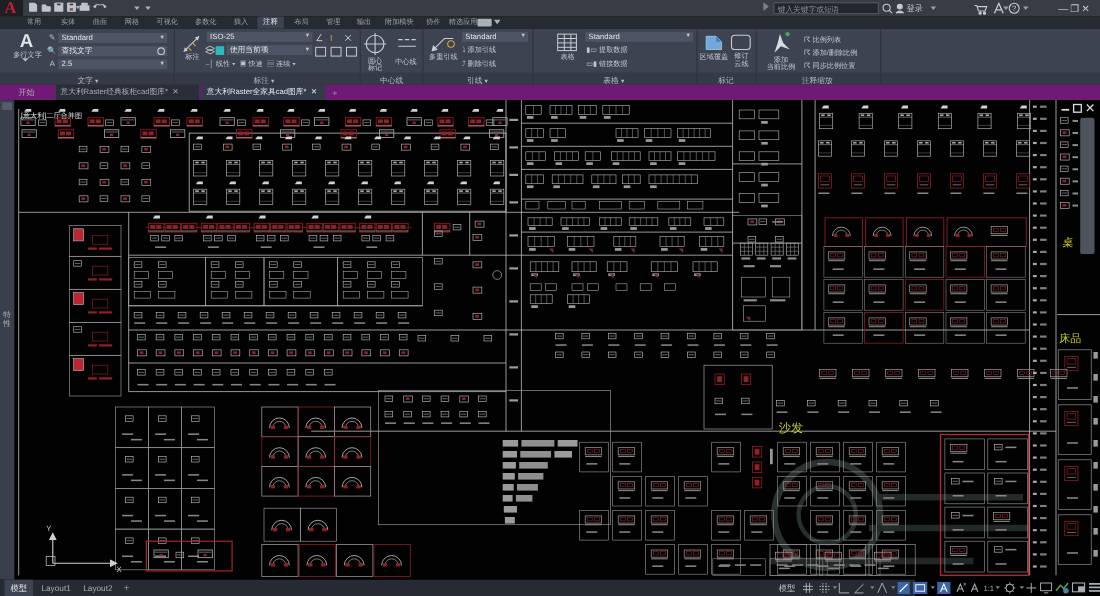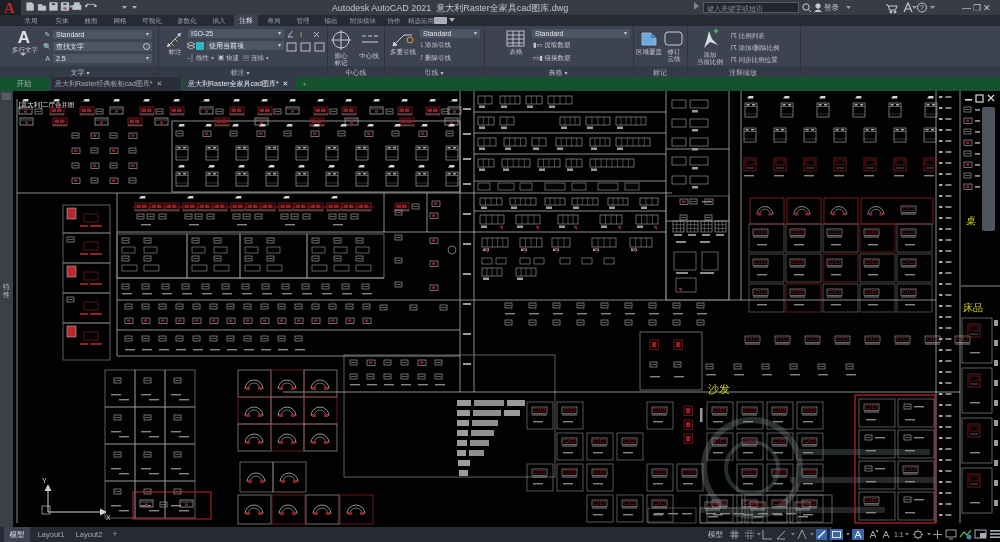--- a/index.html
+++ b/index.html
@@ -24,21 +24,20 @@
         <path d="M72 5 l3 -2 l-1 3 z" fill="#c0c5cb"></path>
 <path d="M86 5 q-3 -4 -7 -2" stroke="#c0c5cb" fill="none"></path>
         <path d="M86 5 l-3 -2 l1 3 z" fill="#c0c5cb"></path>
 </g>
 <g fill="#aab0b8">
         <path d="M81 5 l3 4 l3 -4 z" transform="translate(-14,0) scale(0.7)"></path>
         <path d="M96 4 l2.5 3 l2.5 -3 z"></path>
         <path d="M106 4 l2.5 3 l2.5 -3 z"></path>
       </g>
 </svg>
-    <div style="position:absolute;left:300px;top:2px;width:300px;text-align:center;font-size:9px;color:#c3c7cd">Autodesk AutoCAD 2021 &nbsp;意大利Raster全家具cad图库.dwg</div>
     <div style="position:absolute;left:694px;top:2px;width:0;height:0;border-top:4px solid transparent;border-bottom:4px solid transparent;border-left:5px solid #7b8089"></div>
     <div style="position:absolute;left:703px;top:2px;width:96px;height:11px;background:#23262c;border:1px solid #555b64;font-size:7px;color:#8b9099;padding:1px 3px">键入关键字或短语</div>
     <svg width="200" height="13" style="position:absolute;left:800px;top:1px">
 <g stroke="#c7cbd1" fill="none" stroke-width="1">
 <circle cx="6" cy="6" r="3.2"></circle>
         <line x1="8.5" y1="8.5" x2="11" y2="11"></line>
 <circle cx="18" cy="5" r="2.2" fill="#c7cbd1"></circle>
         <path d="M14.5 11 q3.5 -4 7 0" fill="#c7cbd1"></path>
 <path d="M86 4 h2 l1.5 5 h6 l1.5 -4 h-8"></path>
         <circle cx="91" cy="11" r="1" fill="#c7cbd1"></circle>
@@ -170,21 +169,21 @@
     <svg width="22" height="22" style="position:absolute;left:699px;top:3px">
 <path d="M10 2 L13 10 L19 16 L11 13 L5 19 L8 10 Z" fill="#d8dbe0"></path>
 <path d="M15 2 h4 M17 0 v4" stroke="#3fae5a" stroke-width="2"></path>
     </svg>
     <div style="position:absolute;left:694px;top:25px;width:32px;text-align:center;font-size:6.5px;color:#c2c7ce;line-height:7px">添加<br>当前比例</div>
     <div style="position:absolute;left:731px;top:6px;width:80px;font-size:6.5px;color:#c2c7ce;white-space:nowrap"><span style="color:#d8dbe0">☈</span> 比例列表</div>
     <div style="position:absolute;left:731px;top:18px;width:80px;font-size:6.5px;color:#c2c7ce;white-space:nowrap"><span style="color:#d8dbe0">☈</span> 添加/删除比例</div>
     <div style="position:absolute;left:731px;top:30px;width:80px;font-size:6.5px;color:#c2c7ce;white-space:nowrap"><span style="color:#d8dbe0">☈</span> 同步比例位置</div>
     <div style="position:absolute;top:42px;font-size:7px;color:#b6bcc5;white-space:nowrap;left:743px;transform:translateX(-50%)">注释缩放</div>
   </div>
-<div class="abs" style="left:0;top:77px;width:1000px;height:14px;background:#14532d">
+<div class="abs" style="left:0;top:77px;width:1000px;height:14px;background:#701a75">
     <div style="position:absolute;left:4px;top:0;width:40px;height:14px;color:#a7adb7;font-size:7.5px;text-align:center;line-height:14px">开始</div>
     <div style="position:absolute;left:50px;top:0;width:132px;height:14px;background:#2a2e38;border-left:1px solid #3a3f4b;border-right:1px solid #3a3f4b;color:#a7adb7;font-size:7px;line-height:14px;padding:0 4px;white-space:nowrap">意大利Raster经典板柜cad图库* &nbsp;✕</div>
     <div style="position:absolute;left:184px;top:0;width:112px;height:14px;background:#333a48;color:#e8eaee;font-size:7px;line-height:14px;padding:0 4px;white-space:nowrap">意大利Raster全家具cad图库* &nbsp;✕</div>
     <div style="position:absolute;left:300px;top:3px;width:9px;height:9px;color:#8f95a0;font-size:8px;line-height:9px;text-align:center">+</div>
   </div>
 <div class="abs" style="left:0;top:91px;width:1000px;height:436px;background:#020202">
     <div style="position:absolute;left:0;top:0;width:13px;height:436px;background:#3a404b">
       <div style="position:absolute;left:2px;top:2px;width:9px;height:7px;background:#565d6a"></div>
       <div style="position:absolute;left:3px;top:192px;color:#b6bcc5;font-size:7px;line-height:7.5px;width:8px">特<br>性</div>
     </div>

